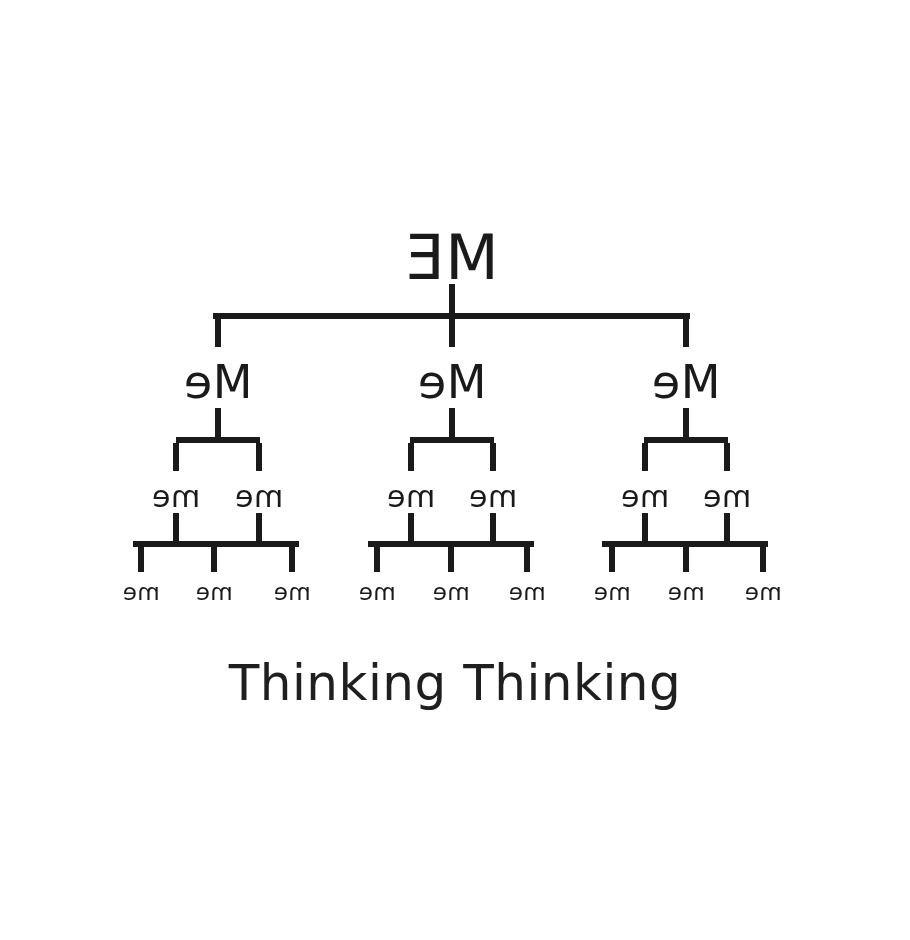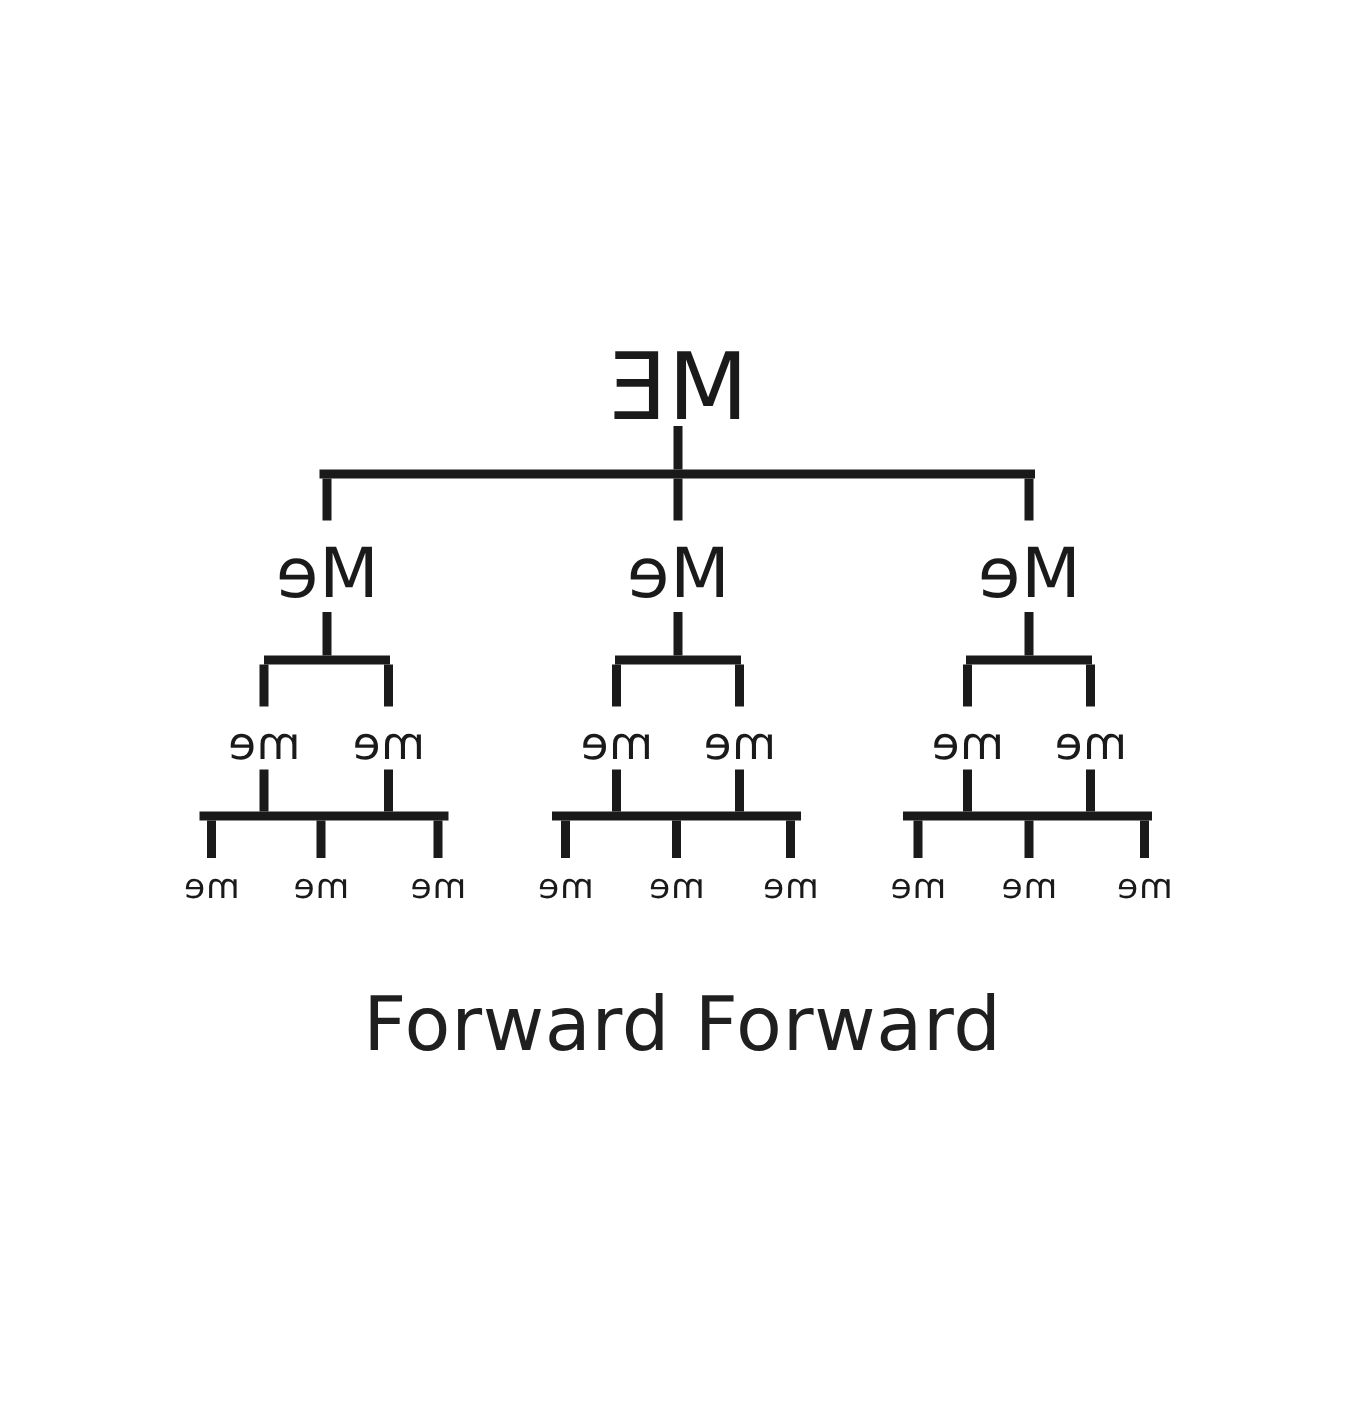--- a/index.html
+++ b/index.html
@@ -128,14 +128,14 @@
       <div class="node lvl-4 mirror" style="left: 214px; top: 592px;">me</div>
       <div class="node lvl-4 mirror" style="left: 292px; top: 592px;">me</div>
       <div class="node lvl-4 mirror" style="left: 377px; top: 592px;">me</div>
       <div class="node lvl-4 mirror" style="left: 451px; top: 592px;">me</div>
       <div class="node lvl-4 mirror" style="left: 527px; top: 592px;">me</div>
       <div class="node lvl-4 mirror" style="left: 612px; top: 592px;">me</div>
       <div class="node lvl-4 mirror" style="left: 686px; top: 592px;">me</div>
       <div class="node lvl-4 mirror" style="left: 763px; top: 592px;">me</div>
     </div>
 
-  <div id="caption">Forward Forward</div>
+  <div id="caption">Thinking Thinking</div>
 </div>
 
 </body></html>

